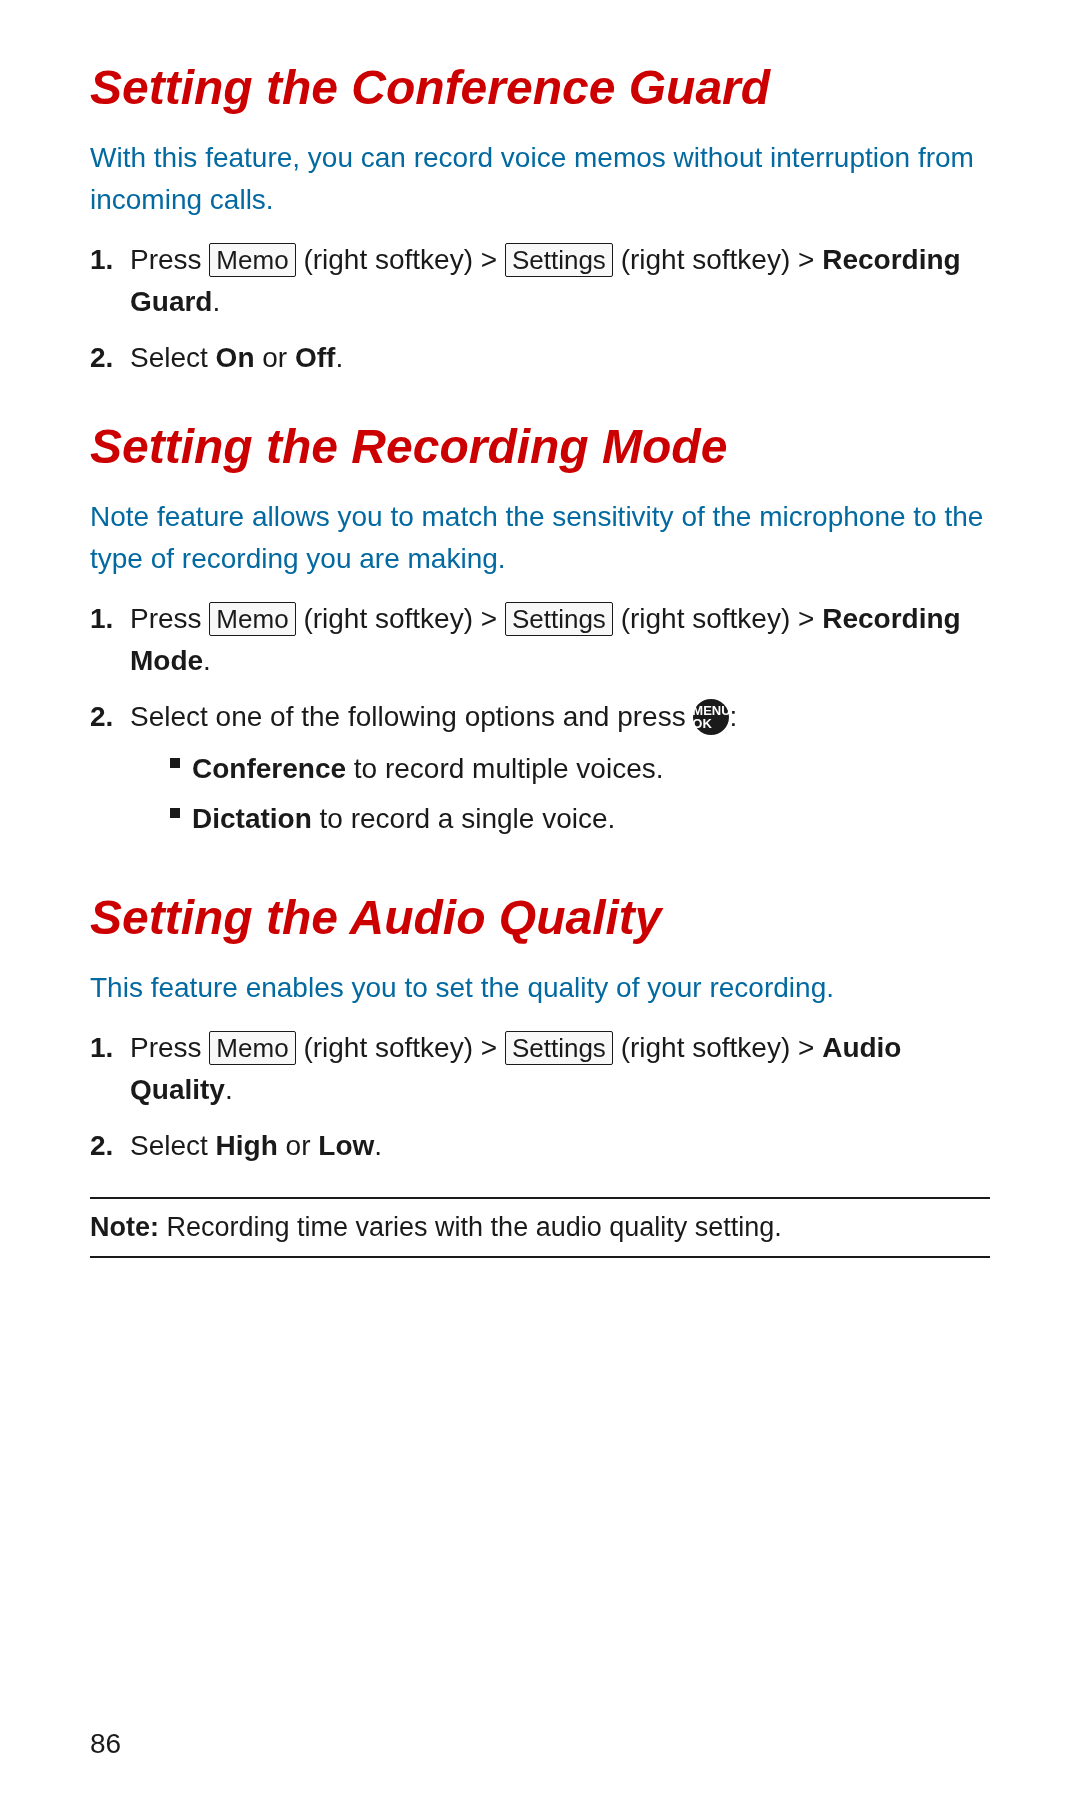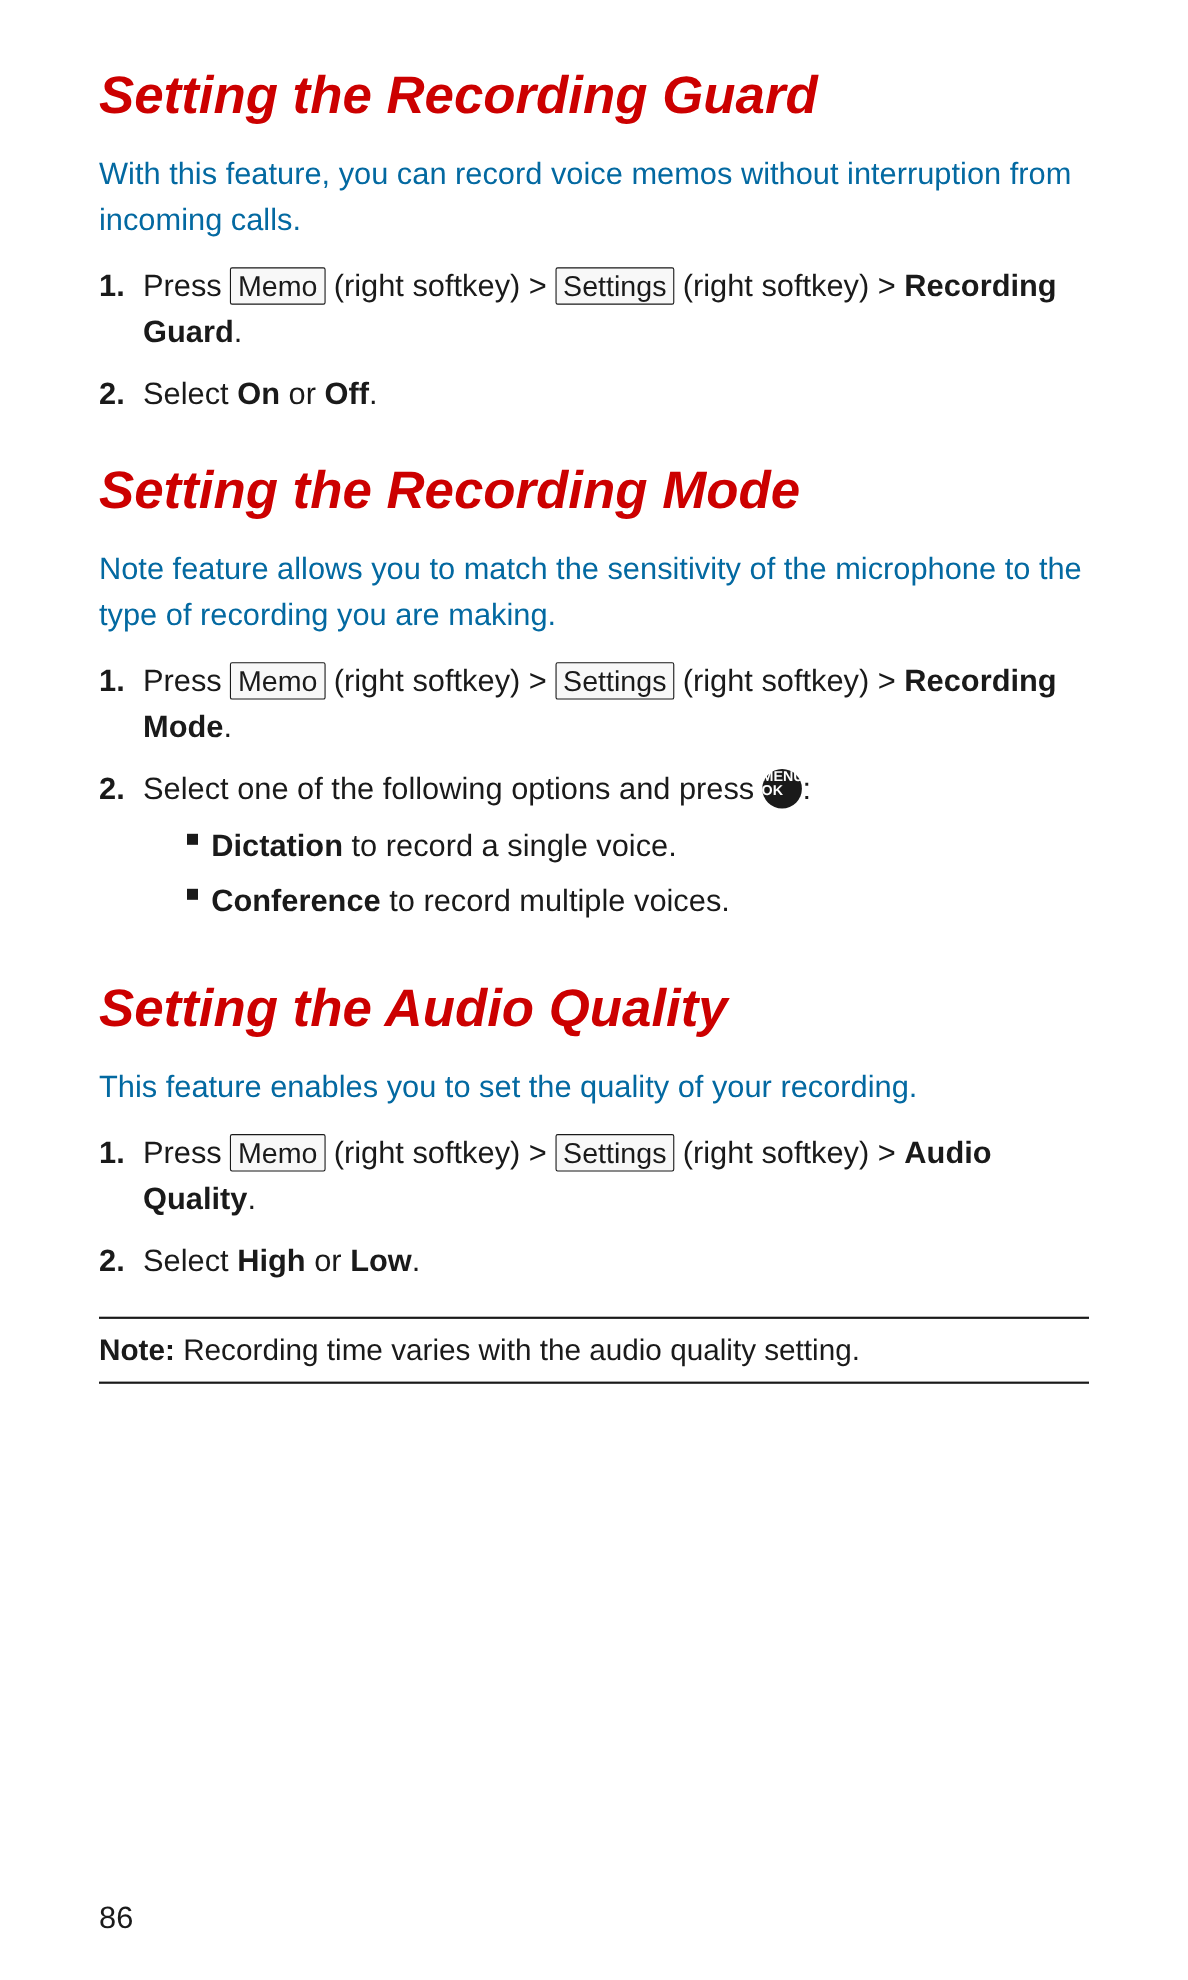--- a/index.html
+++ b/index.html
@@ -82,21 +82,21 @@
       font-weight: normal;
       text-align: right;
     }
 
     .bold-text {
       font-weight: 700;
     }
 
     .menu-icon {
       display: inline-flex;
-      align-items: flex-start;
+      align-items: center;
       justify-content: center;
       width: 36px;
       height: 36px;
       border-radius: 50%;
       background: #1a1a1a;
       color: #ffffff;
       font-size: 16px;
       font-weight: 700;
       font-family: Arial, sans-serif;
       vertical-align: middle;
@@ -156,21 +156,21 @@
       font-size: 28px;
       font-weight: 400;
       color: #1a1a1a;
     }
   </style>
 </head>
 <body>
 
 <div class="page-content">
 
-  <h2 class="section-title">Setting the Recording Guard</h2>
+  <h2 class="section-title">Setting the Conference Guard</h2>
 
   <p class="body-text">With this feature, you can record voice memos without interruption from incoming calls.</p>
 
   <ol class="step-list">
     <li class="step-item">
       <span class="step-number bold-text">1.</span>
       <span class="step-content">
         Press <kbd>Memo</kbd> (right softkey) &gt; <kbd>Settings</kbd> (right softkey) &gt; <span class="bold-text">Recording Guard</span>.
       </span>
     </li>
@@ -196,25 +196,25 @@
     </li>
     <li class="step-item">
       <span class="step-number bold-text">2.</span>
       <span class="step-content">
         Select one of the following options and press <span class="menu-icon">
             <span class="menu-icon-inner">MENU<br>OK</span>
           </span>:
         <ul class="bullet-list">
           <li class="bullet-item">
             <span class="bullet-square"></span>
-            <span><span class="bold-text">Dictation</span> to record a single voice.</span>
+            <span><span class="bold-text">Conference</span> to record multiple voices.</span>
           </li>
           <li class="bullet-item">
             <span class="bullet-square"></span>
-            <span><span class="bold-text">Conference</span> to record multiple voices.</span>
+            <span><span class="bold-text">Dictation</span> to record a single voice.</span>
           </li>
         </ul>
       </span>
     </li>
   </ol>
 
   <h2 class="section-title">Setting the Audio Quality</h2>
 
   <p class="body-text">This feature enables you to set the quality of your recording.</p>
 

